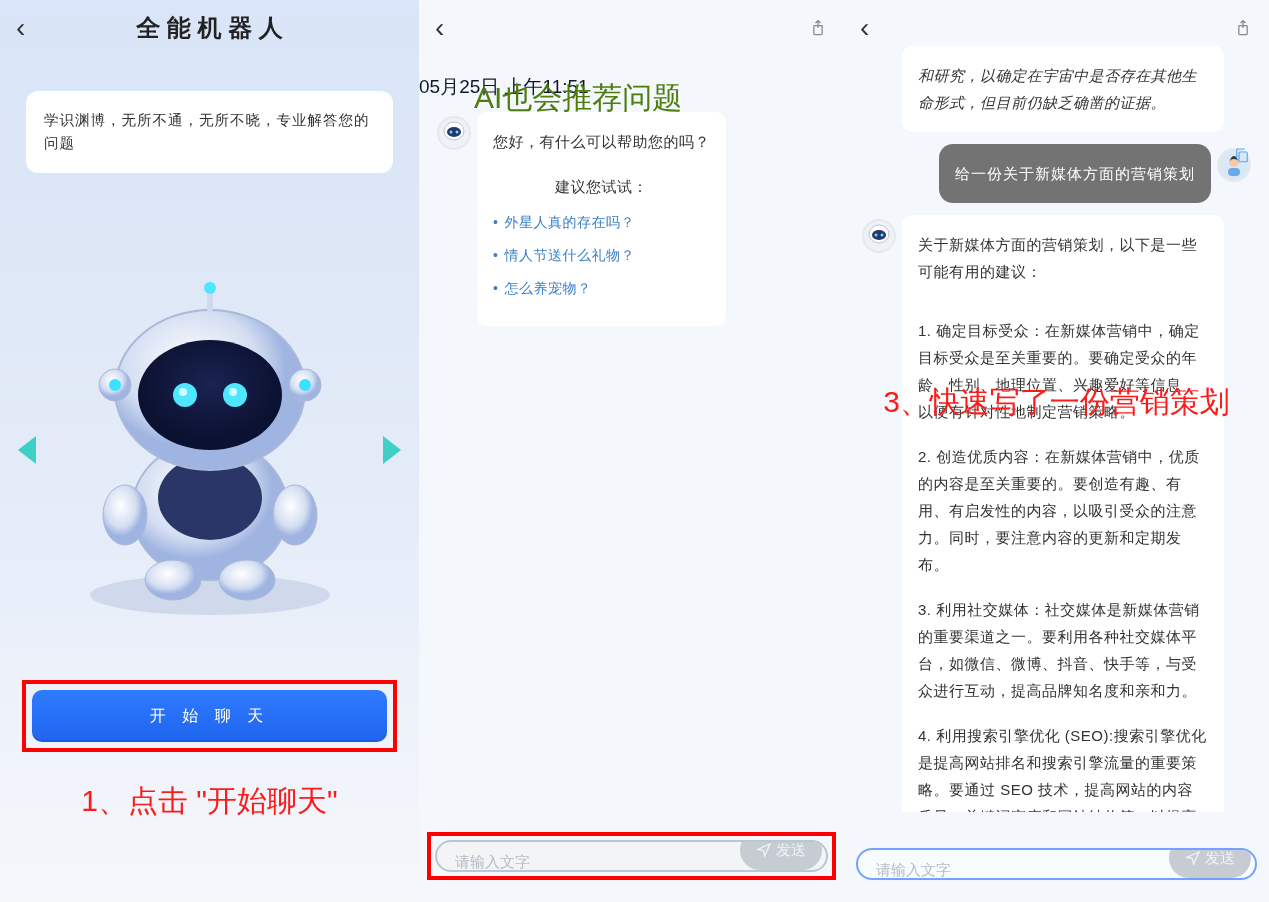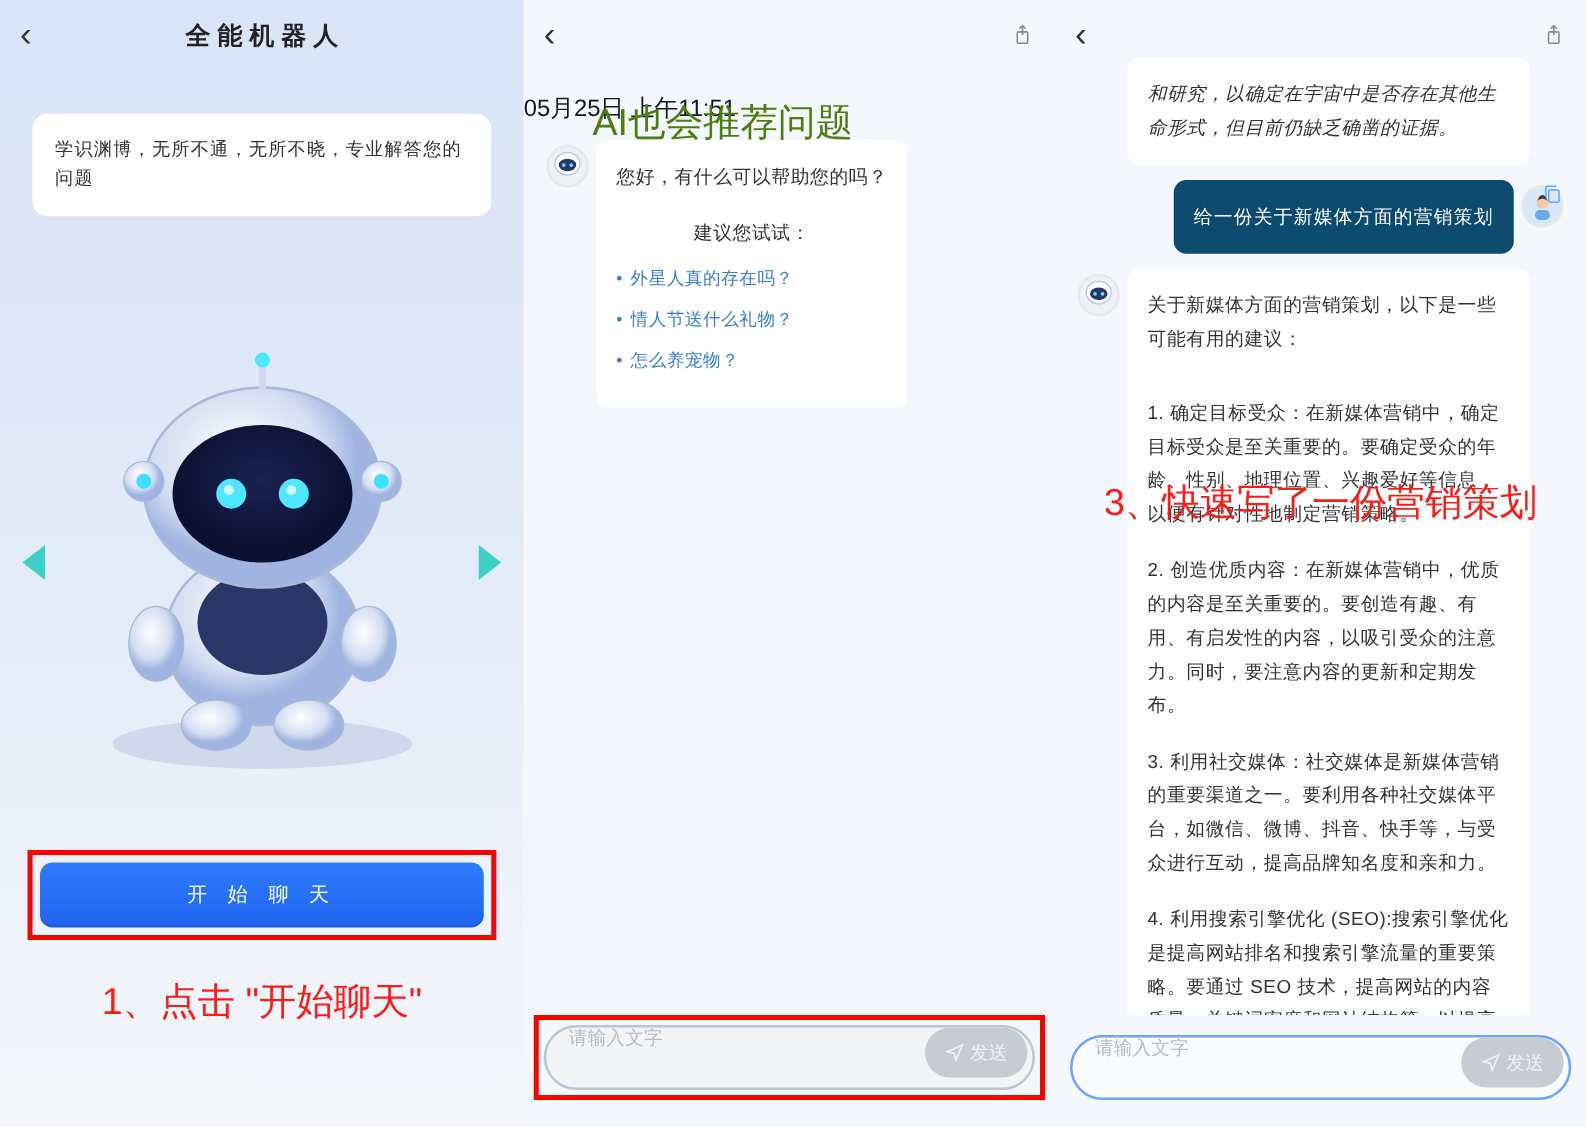--- a/index.html
+++ b/index.html
@@ -3,47 +3,47 @@
 <meta charset="utf-8">
 <style>
   * { box-sizing: border-box; margin: 0; padding: 0; }
   body { font-family: "PingFang SC", "Microsoft YaHei", sans-serif; background: #fff; width: 1269px; height: 902px; display: flex; }
   .panel { height: 902px; position: relative; overflow: hidden; }
   .p1 { width: 419px; background: linear-gradient(180deg,#d9e5f8 0%,#dce6f6 20%,#e6edf9 60%,#f6f7fb 100%); }
   .p2 { width: 425px; background: #f4f7fb; }
   .p3 { width: 425px; background: #f4f7fb; }
   .header { height: 56px; display: flex; align-items: center; padding: 0 16px; position: relative; }
   .back { font-size: 28px; color: #333; cursor: pointer; line-height: 1; }
-  .header-title { position: absolute; left: 0; right: 0; text-align: center; font-size: 20px; font-weight: 600; color: #222; pointer-events: none; }
+  .header-title { position: absolute; left: 0; right: 0; text-align: center; font-size: 24px; font-weight: 600; color: #222; pointer-events: none; }
   .action-icon { margin-left: auto; width: 20px; height: 20px; }
   .intro-card { margin: 35px 26px 0; background: #fff; border-radius: 12px; padding: 18px 18px; font-size: 14.5px; color: #333; line-height: 1.6; letter-spacing: 1px; }
   .robot-area { position: absolute; left: 0; right: 0; top: 260px; height: 380px; }
   .nav-arrow { position: absolute; top: 50%; transform: translateY(-50%); width: 0; height: 0; border-top: 14px solid transparent; border-bottom: 14px solid transparent; cursor: pointer; }
   .nav-left { left: 18px; border-right: 18px solid #3ed0c6; }
   .nav-right { right: 18px; border-left: 18px solid #3ed0c6; }
   .robot-svg { position: absolute; left: 50%; transform: translateX(-50%); top: 20px; }
   .start-wrap { position: absolute; left: 22px; right: 22px; bottom: 150px; border: 4px solid #ff0000; padding: 6px; }
   .start-btn { width: 100%; height: 52px; background: linear-gradient(180deg,#2f7bff,#1f64ee); border: none; border-radius: 10px; color: #fff; font-size: 16px; letter-spacing: 6px; cursor: pointer; box-shadow: inset 0 -2px 0 rgba(0,0,0,.08); }
   .annot { position: absolute; color: #ff1a1a; font-size: 30px; font-weight: 500; text-align: center; }
   .a1 { left: 0; right: 0; bottom: 80px; }
   .a2 { left: 30px; right: 0; bottom: 90px; text-align: left; }
   .a3 { left: 0; right: 0; top: 382px; }
   .annot-top { position: absolute; color: #4d7c0f; font-size: 30px; font-weight: 500; left: 55px; top: 78px; }
   .timestamp { font-size: 19px; color: #0f172a; margin-top: 18px; }
   .msg-row { display: flex; margin: 12px 12px 0; align-items: flex-start; }
   .msg-row.right { flex-direction: row-reverse; }
   .avatar { width: 34px; height: 34px; border-radius: 50%; flex: none; margin: 4px 6px 0; background:#e8e8e8; display:flex; align-items:center; justify-content:center; overflow:hidden;}
   .bubble { background: #fff; border-radius: 10px; padding: 16px 16px; font-size: 15px; line-height: 1.8; color: #333; max-width: 310px; letter-spacing: 0.5px;}
-  .bubble.user { background: #0c4a6e; color: #fff; max-width: 300px; letter-spacing:1px;}
+  .bubble.user { background: #737373; color: #fff; max-width: 300px; letter-spacing:1px;border-radius:14px;}
   .suggest-title { margin-top: 18px; margin-bottom: 10px; text-align: center; }
   .suggest-item { color: #3a7fc6; font-size: 14px; margin: 8px 0; cursor: pointer; }
   .suggest-item::before { content: "•"; color: #3a7fc6; margin-right: 6px; }
   .input-bar-wrap { position: absolute; left: 12px; right: 12px; bottom: 22px; }
   .input-bar-wrap.boxed { border: 4px solid #ff0000; left: 8px; right: 8px; padding: 4px; }
-  .input-bar { display: flex; align-items: flex-start; background: #f2f4f6; border: 2px solid #b9c7d5; border-radius: 26px; height: 52px; overflow: hidden; }
+  .input-bar { display: flex; align-items: flex-end; background: #f2f4f6; border: 2px solid #b9c7d5; border-radius: 26px; height: 32px; overflow: hidden; }
   .p3 .input-bar { border-color: #6fa3ff; background:#f8fbff;}
   .input-bar input { flex: 1; border: none; background: transparent; outline: none; font-size: 15px; padding: 0 18px; color: #333; }
   .input-bar input::placeholder { color: #b5bcc4; }
   .send-btn { height: 40px; padding: 0 16px; margin: 0 4px; border-radius: 20px; background: #c7ccd3; color: #f1f3f4; border: none; font-size: 15px; display: flex; align-items: center; cursor: pointer; gap:4px;}
   .copy-icon { position: absolute; right: 18px; top: 100px; width: 18px; height: 18px; }
   .p3 .bubble { max-width: 322px; }
   .p3-scroll { position:absolute; top:46px; left:0; right:0; bottom:90px; overflow:hidden;}
 </style>
 </head>
 <body>

